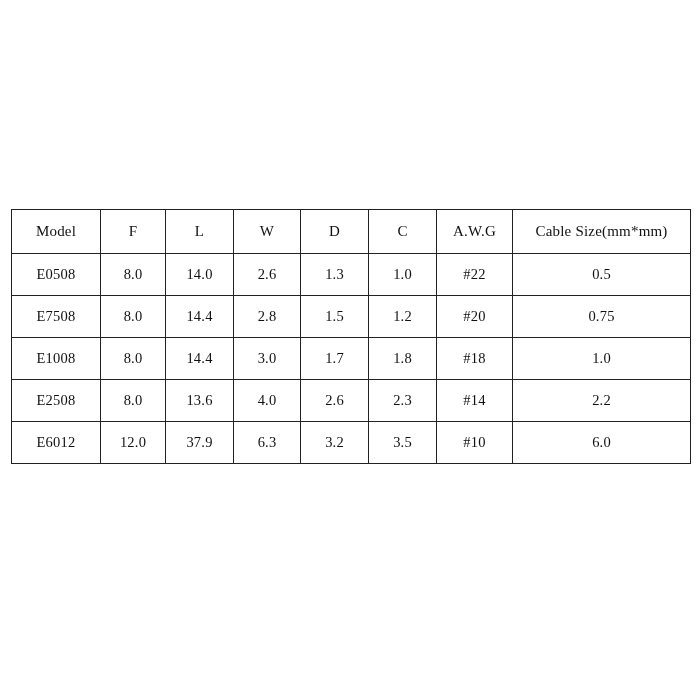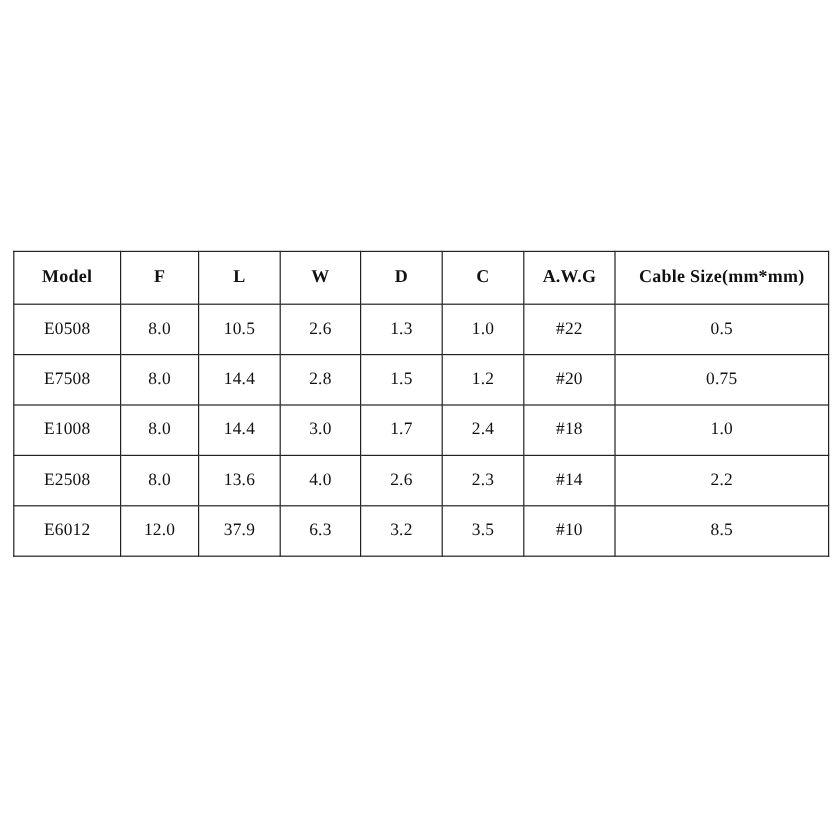--- a/index.html
+++ b/index.html
@@ -39,21 +39,20 @@
     color: #111111;
     font-weight: normal;
     font-size: 14.5px;
     height: 41px;
     padding: 0 2px;
     letter-spacing: 0.2px;
   }
   table.spec thead th {
     font-size: 15px;
     height: 43px;
-    font-weight: bold;
   }
   
   col.c-model { width: 89px; }
   col.c-f     { width: 65px; }
   col.c-l     { width: 68px; }
   col.c-w     { width: 67px; }
   col.c-d     { width: 68px; }
   col.c-c     { width: 68px; }
   col.c-awg   { width: 76px; }
   col.c-cable { width: 178px; }
@@ -91,21 +90,21 @@
           <th>D</th>
           <th>C</th>
           <th>A.W.G</th>
           <th class="cable-head">Cable Size(mm*mm)</th>
         </tr>
       </thead>
       <tbody>
         <tr>
           <td class="model-cell">E0508</td>
           <td>8.0</td>
-          <td>10.5</td>
+          <td>14.0</td>
           <td>2.6</td>
           <td>1.3</td>
           <td>1.0</td>
           <td>#22</td>
           <td>0.5</td>
         </tr>
         <tr>
           <td class="model-cell">E7508</td>
           <td>8.0</td>
           <td>14.4</td>
@@ -114,21 +113,21 @@
           <td>1.2</td>
           <td>#20</td>
           <td>0.75</td>
         </tr>
         <tr>
           <td class="model-cell">E1008</td>
           <td>8.0</td>
           <td>14.4</td>
           <td>3.0</td>
           <td>1.7</td>
-          <td>2.4</td>
+          <td>1.8</td>
           <td>#18</td>
           <td>1.0</td>
         </tr>
         <tr>
           <td class="model-cell">E2508</td>
           <td>8.0</td>
           <td>13.6</td>
           <td>4.0</td>
           <td>2.6</td>
           <td>2.3</td>
@@ -136,18 +135,18 @@
           <td>2.2</td>
         </tr>
         <tr>
           <td class="model-cell">E6012</td>
           <td>12.0</td>
           <td>37.9</td>
           <td>6.3</td>
           <td>3.2</td>
           <td>3.5</td>
           <td>#10</td>
-          <td>8.5</td>
+          <td>6.0</td>
         </tr>
       </tbody>
     </table>
   </div>
 </div>
 
 </body></html>

